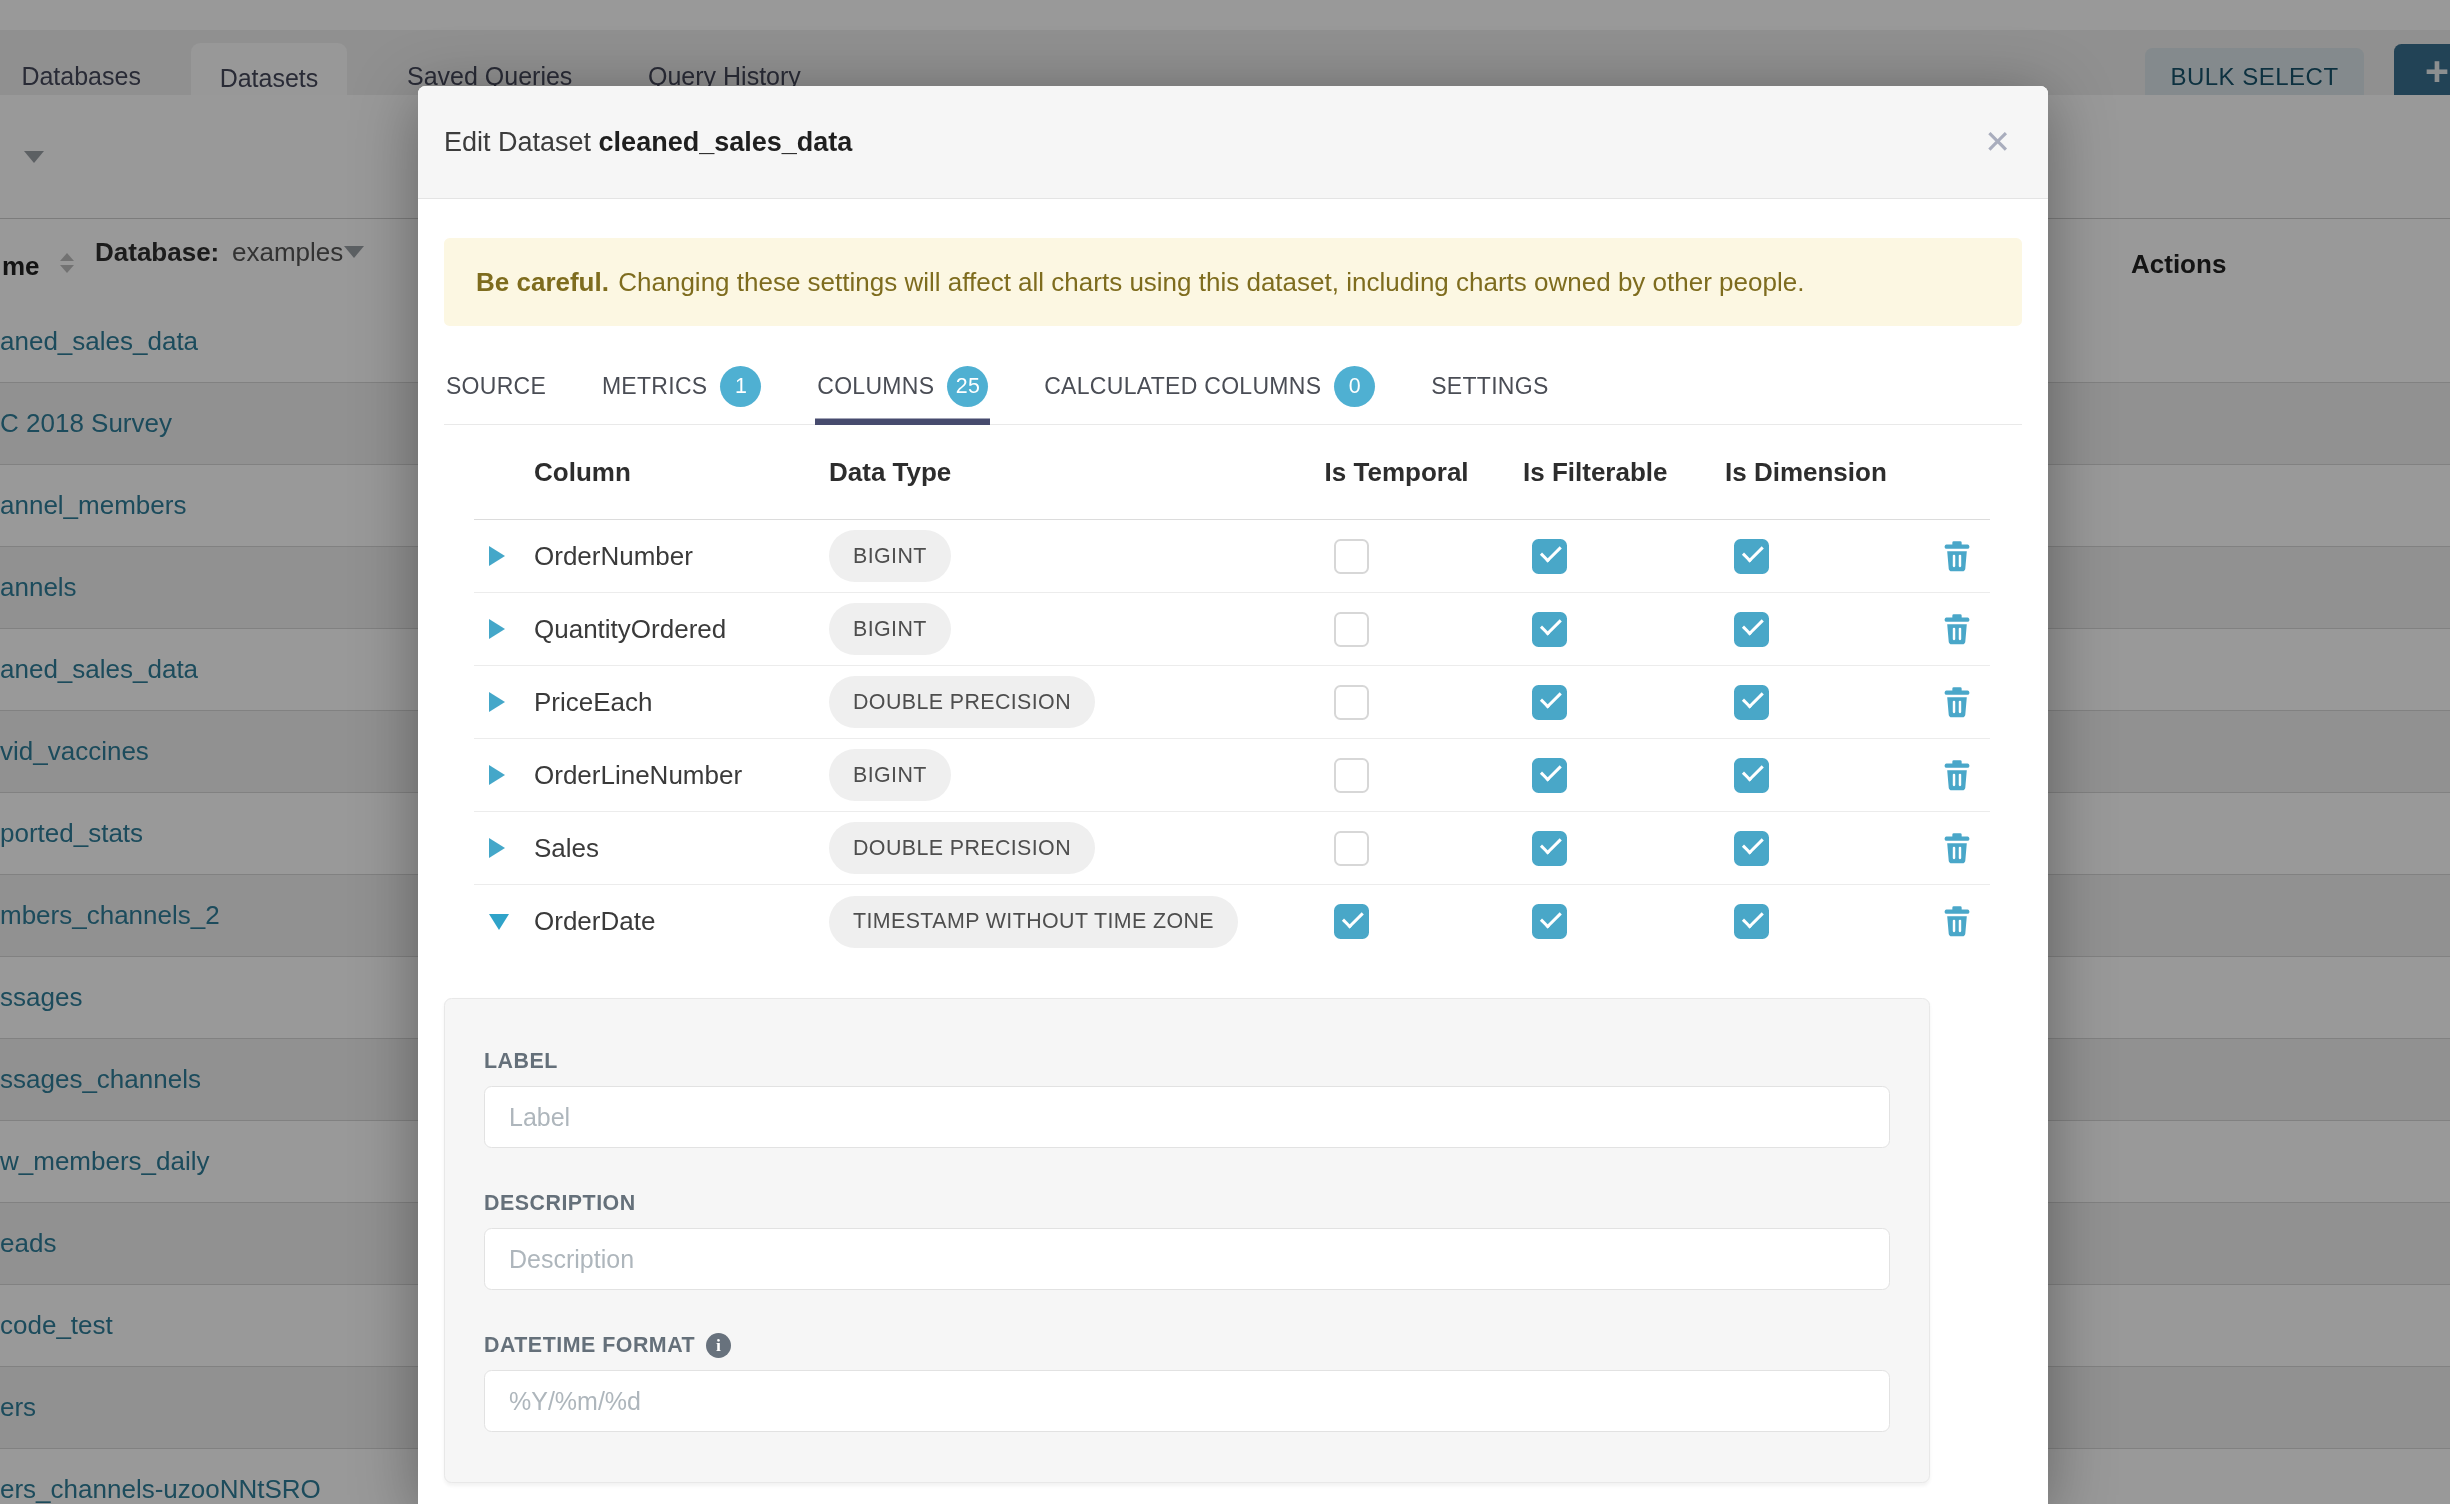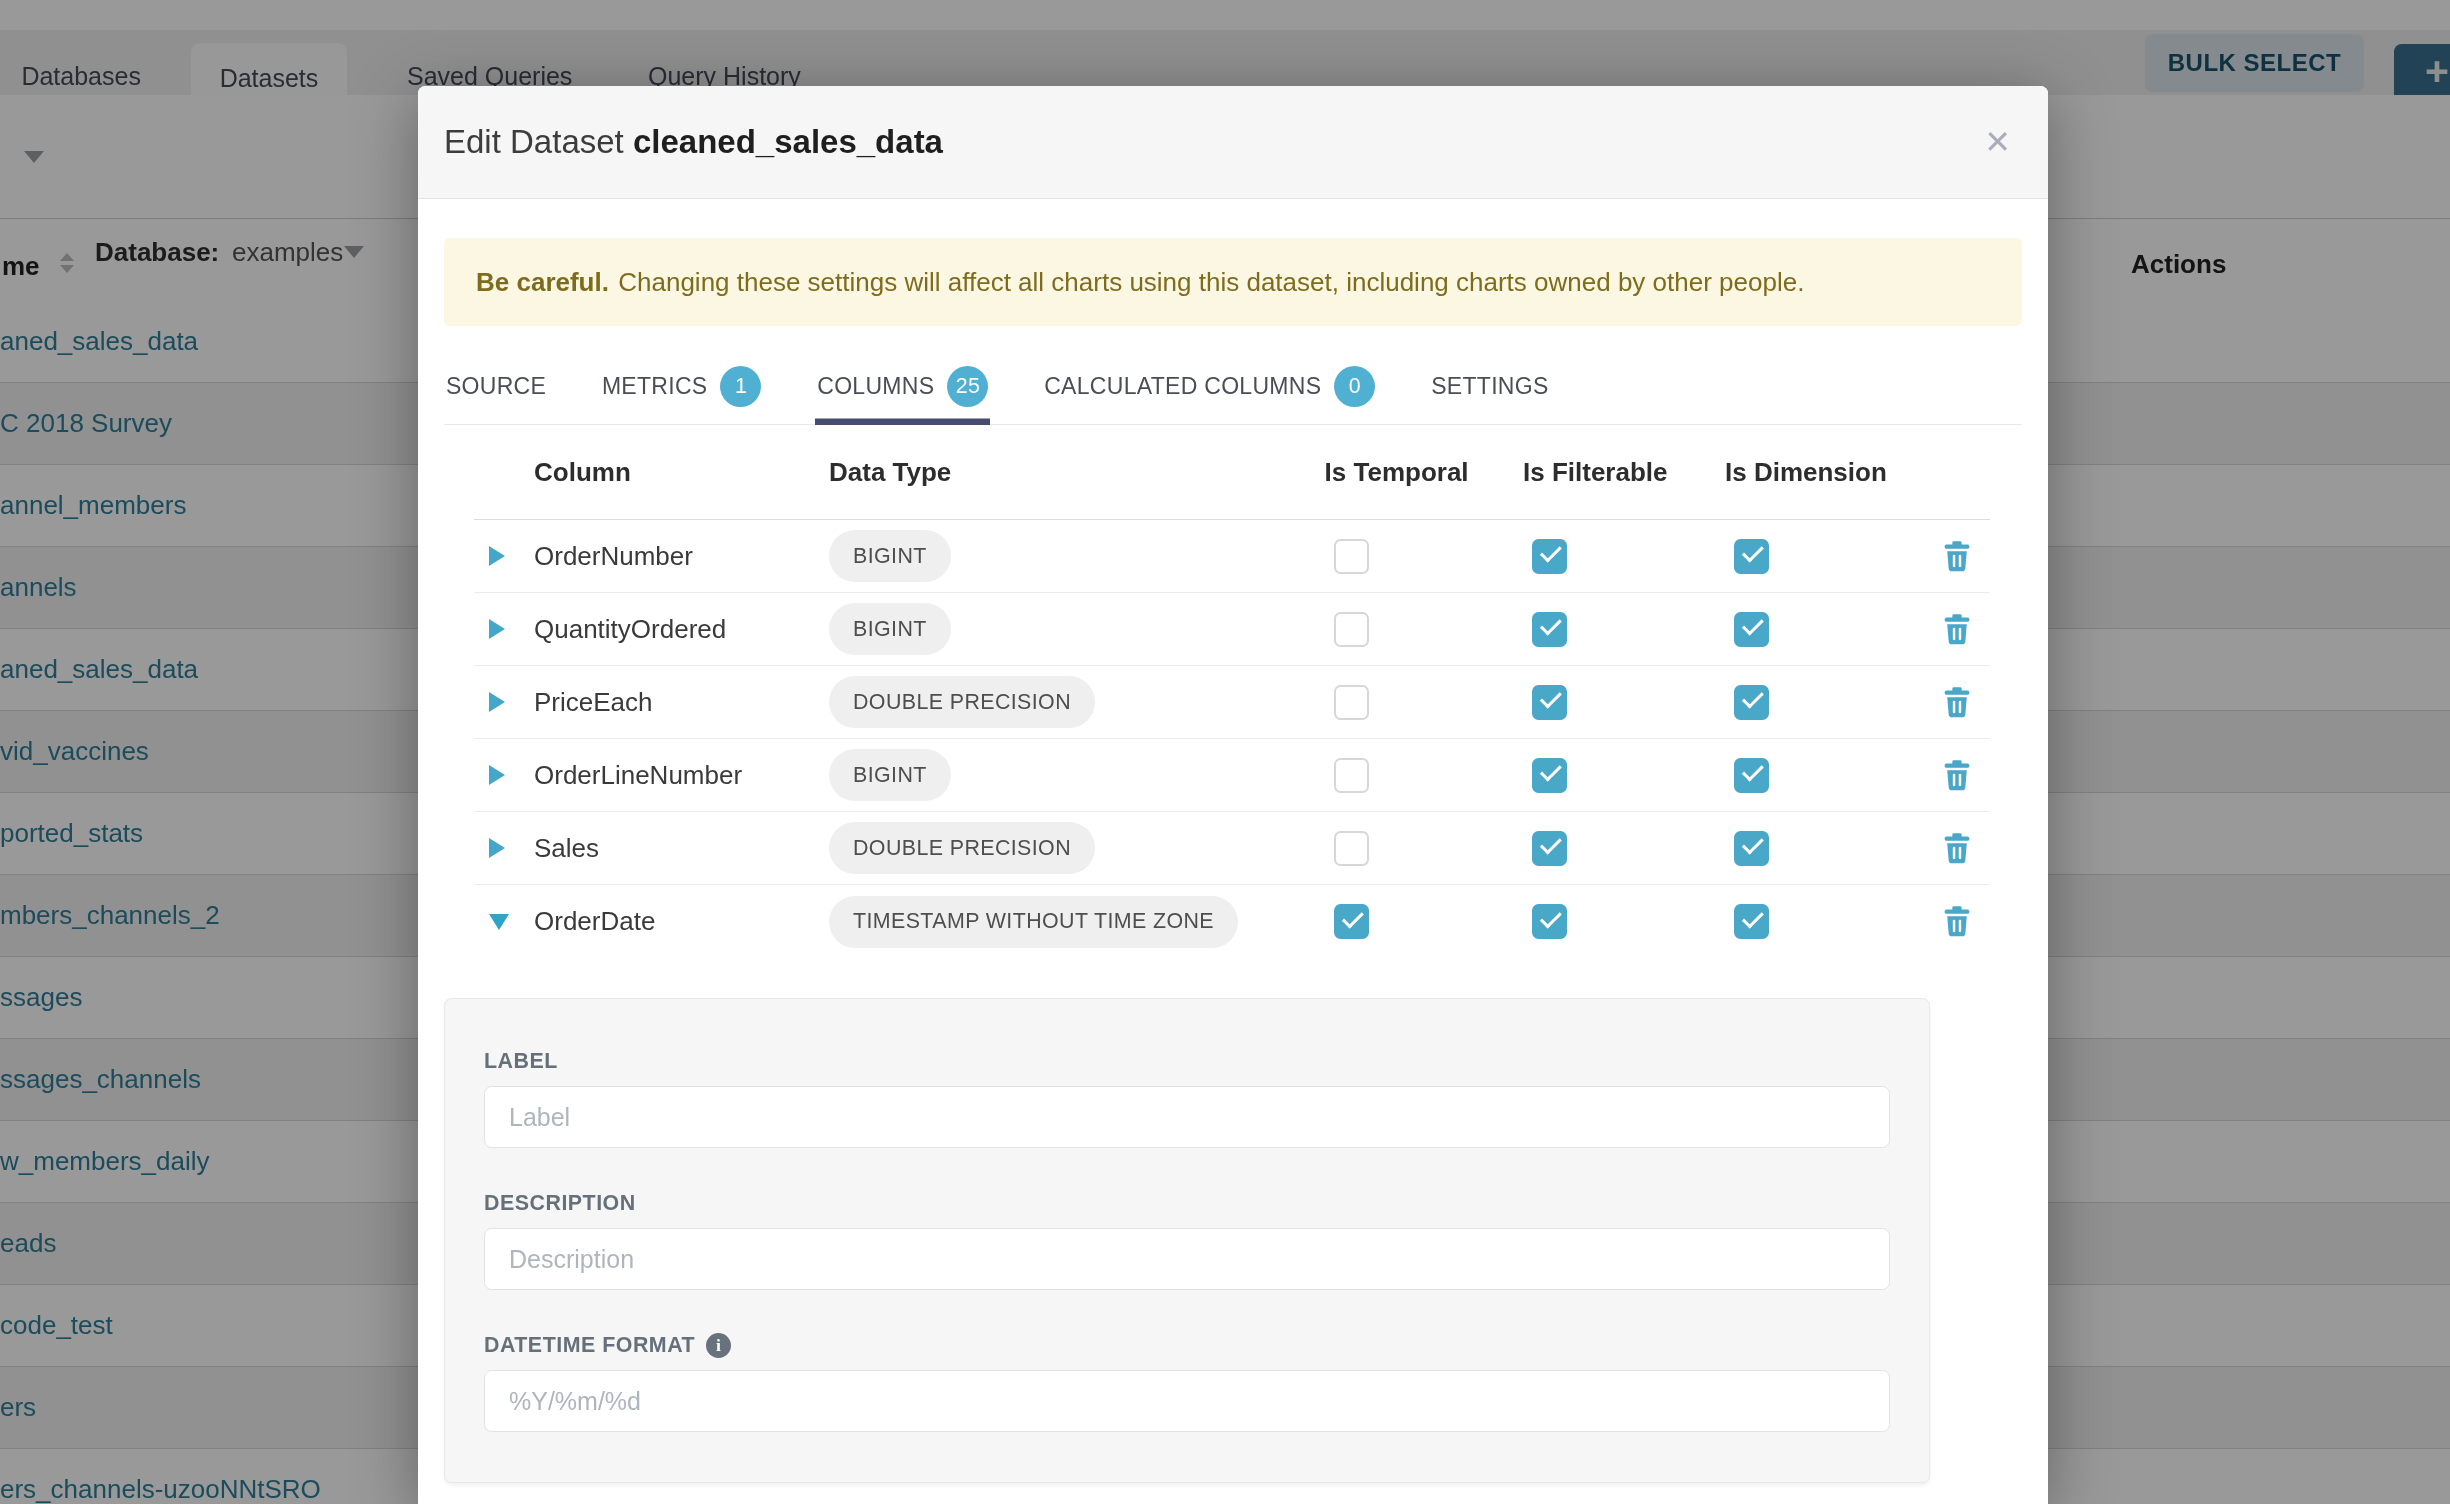--- a/index.html
+++ b/index.html
@@ -9,23 +9,23 @@
   
   .backdrop { position:absolute; inset:0; background:#fff; }
 
   .topnav { position:absolute; left:0; top:0; width:2450px; height:95px;
     background:#f1f1f1; border-bottom:1.9px solid #cfcfcf;margin-top:30px; }
   .nav-item { position:absolute; top:0; height:93px; display:flex; align-items:center;
     font-size:25px; color:#45485b; }
   .nav-pill { position:absolute; left:191px; top:13px; width:156px; height:71px;
     background:#fdfdfd; border-radius:9.3px; display:flex; align-items:center; justify-content:center;
     font-size:25px; color:#45485b; }
-  .btn-bulk { position:absolute; left:2145px; top:4px; width:219px; height:58px;
+  .btn-bulk { position:absolute; left:2145px; top:18px; width:219px; height:58px;
     background:#dce6eb; border-radius:7.5px; display:flex; align-items:center; justify-content:center;
-    font-size:24px; font-weight:bold; color:#17536b; letter-spacing:0.5px; }
+    font-size:24px; font-weight:normal; color:#17536b; letter-spacing:0.5px; }
   .btn-plus { position:absolute; left:2394px; top:14px; width:86px; height:58px;
     background:#3a708f; border-radius:7.5px; display:flex; align-items:center; justify-content:center; }
   .plus-glyph { color:#e9eef1; font-size:41px; font-weight:bold; line-height:1; margin-top:-3.7px; }
 
   .toolbar { position:absolute; left:0; top:95px; width:2450px; height:123px; background:#ffffff; }
   .tb-caret { position:absolute; left:24px; top:56px; }
   .caret-down-gray { width:0; height:0; border-left:10.3px solid transparent;
     border-right:10.3px solid transparent; border-top:12px solid #9aa0a6; }
   .db-label { position:absolute; left:95px; top:142px; font-size:26px; font-weight:bold; color:#2f2f2f; }
   .db-value { position:absolute; left:232px; top:142px; font-size:26px; color:#555; }
@@ -47,21 +47,21 @@
 
   
   .overlay { position:absolute; inset:0; background:rgba(0,0,0,.40); z-index:5; }
 
   
   .modal { position:absolute; left:418px; top:86px; width:1630px; height:1419px;
     background:#fff; border-radius:7.5px 7.5px 0 0; z-index:10;
     box-shadow:0 11.2px 65px rgba(0,0,0,.35); overflow:hidden; }
   .m-header { height:113px; background:#f6f6f6; border-bottom:1.9px solid #e4e4e4;
     display:flex; align-items:center; justify-content:space-between; padding:0 37px 0 26px; }
-  .m-title { font-size:33px; color:#3c3c3c; }
+  .m-title { font-size:27px; color:#3c3c3c; }
   .m-title b { color:#1f1f1f; }
   .m-close { font-size:32px; color:#a9adbd; cursor:default; line-height:1; }
 
   .m-warning { margin:39px 26px 0 26px; height:88px; background:#fcf7e2; border-radius:5.6px;
     display:flex; align-items:center; padding:0 32px; font-size:26px; color:#7e6c1e; }
   .m-warning b { margin-right:9.3px; }
 
   .m-tabs { margin:21.4px 26px 0 26px; height:78px; border-bottom:1.9px solid #e9e9e9;
     display:flex; gap:52px; }
   .tab { display:flex; align-items:center; gap:13px; font-size:23px; color:#4a4d55;

